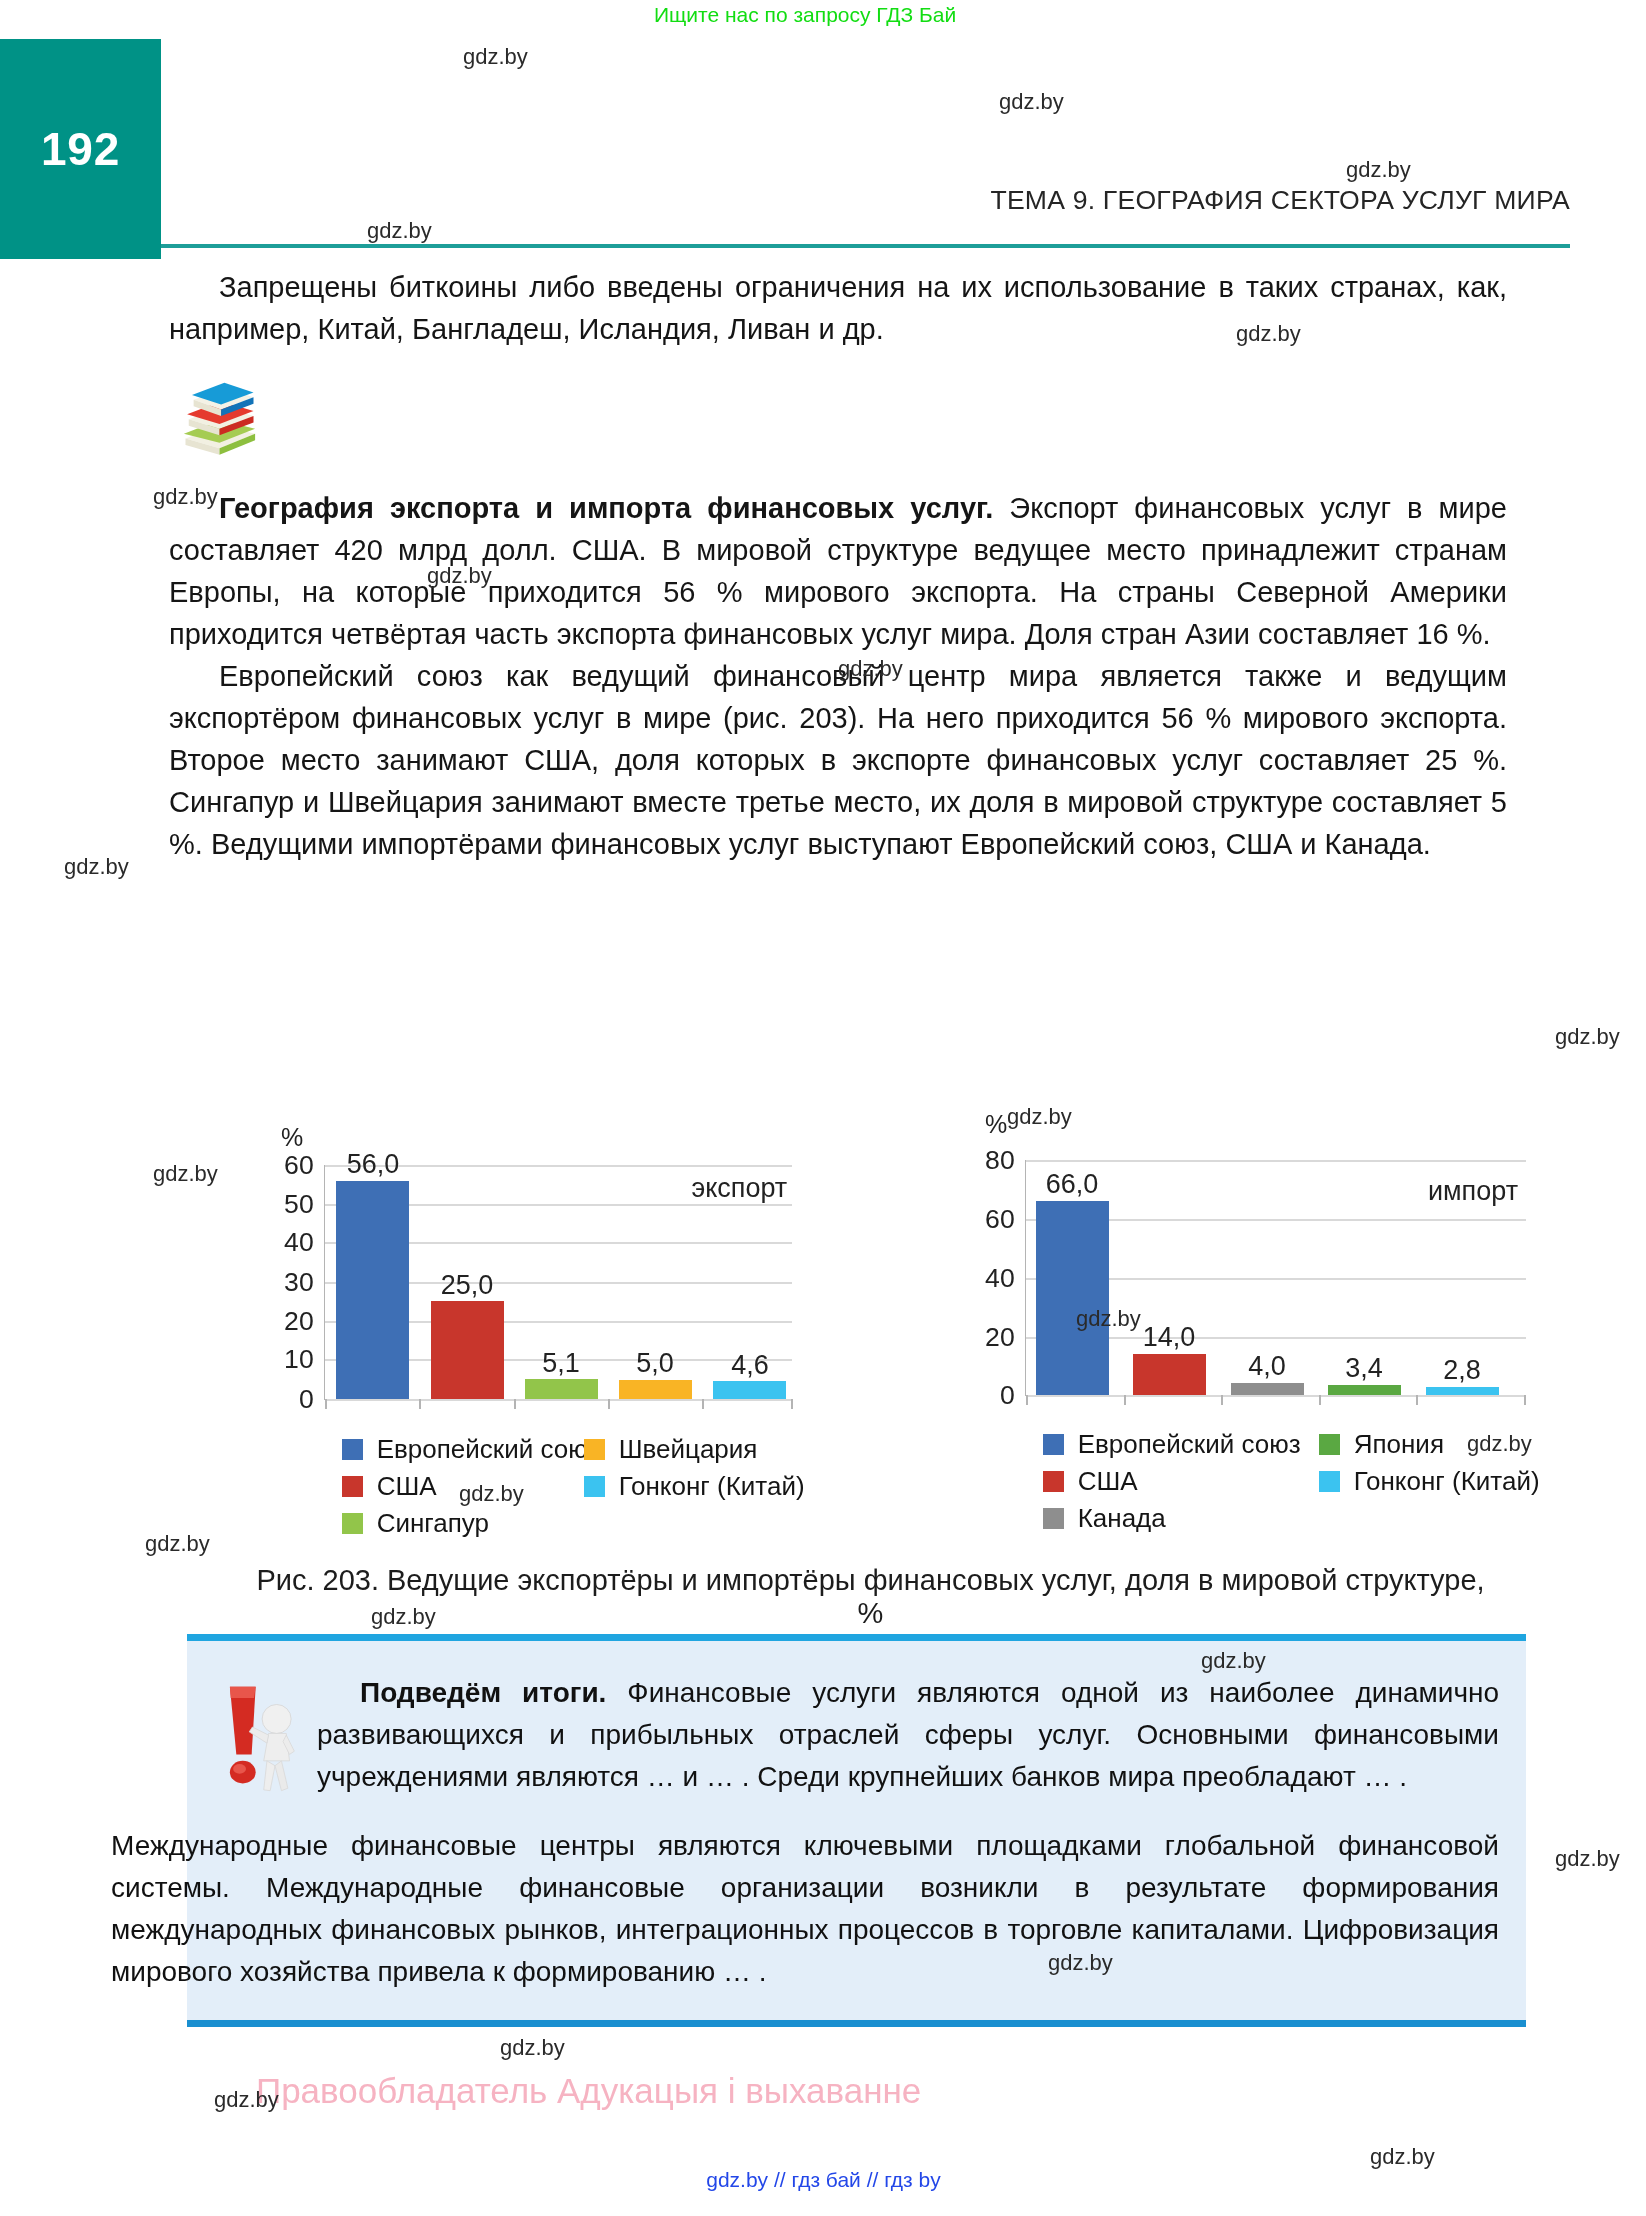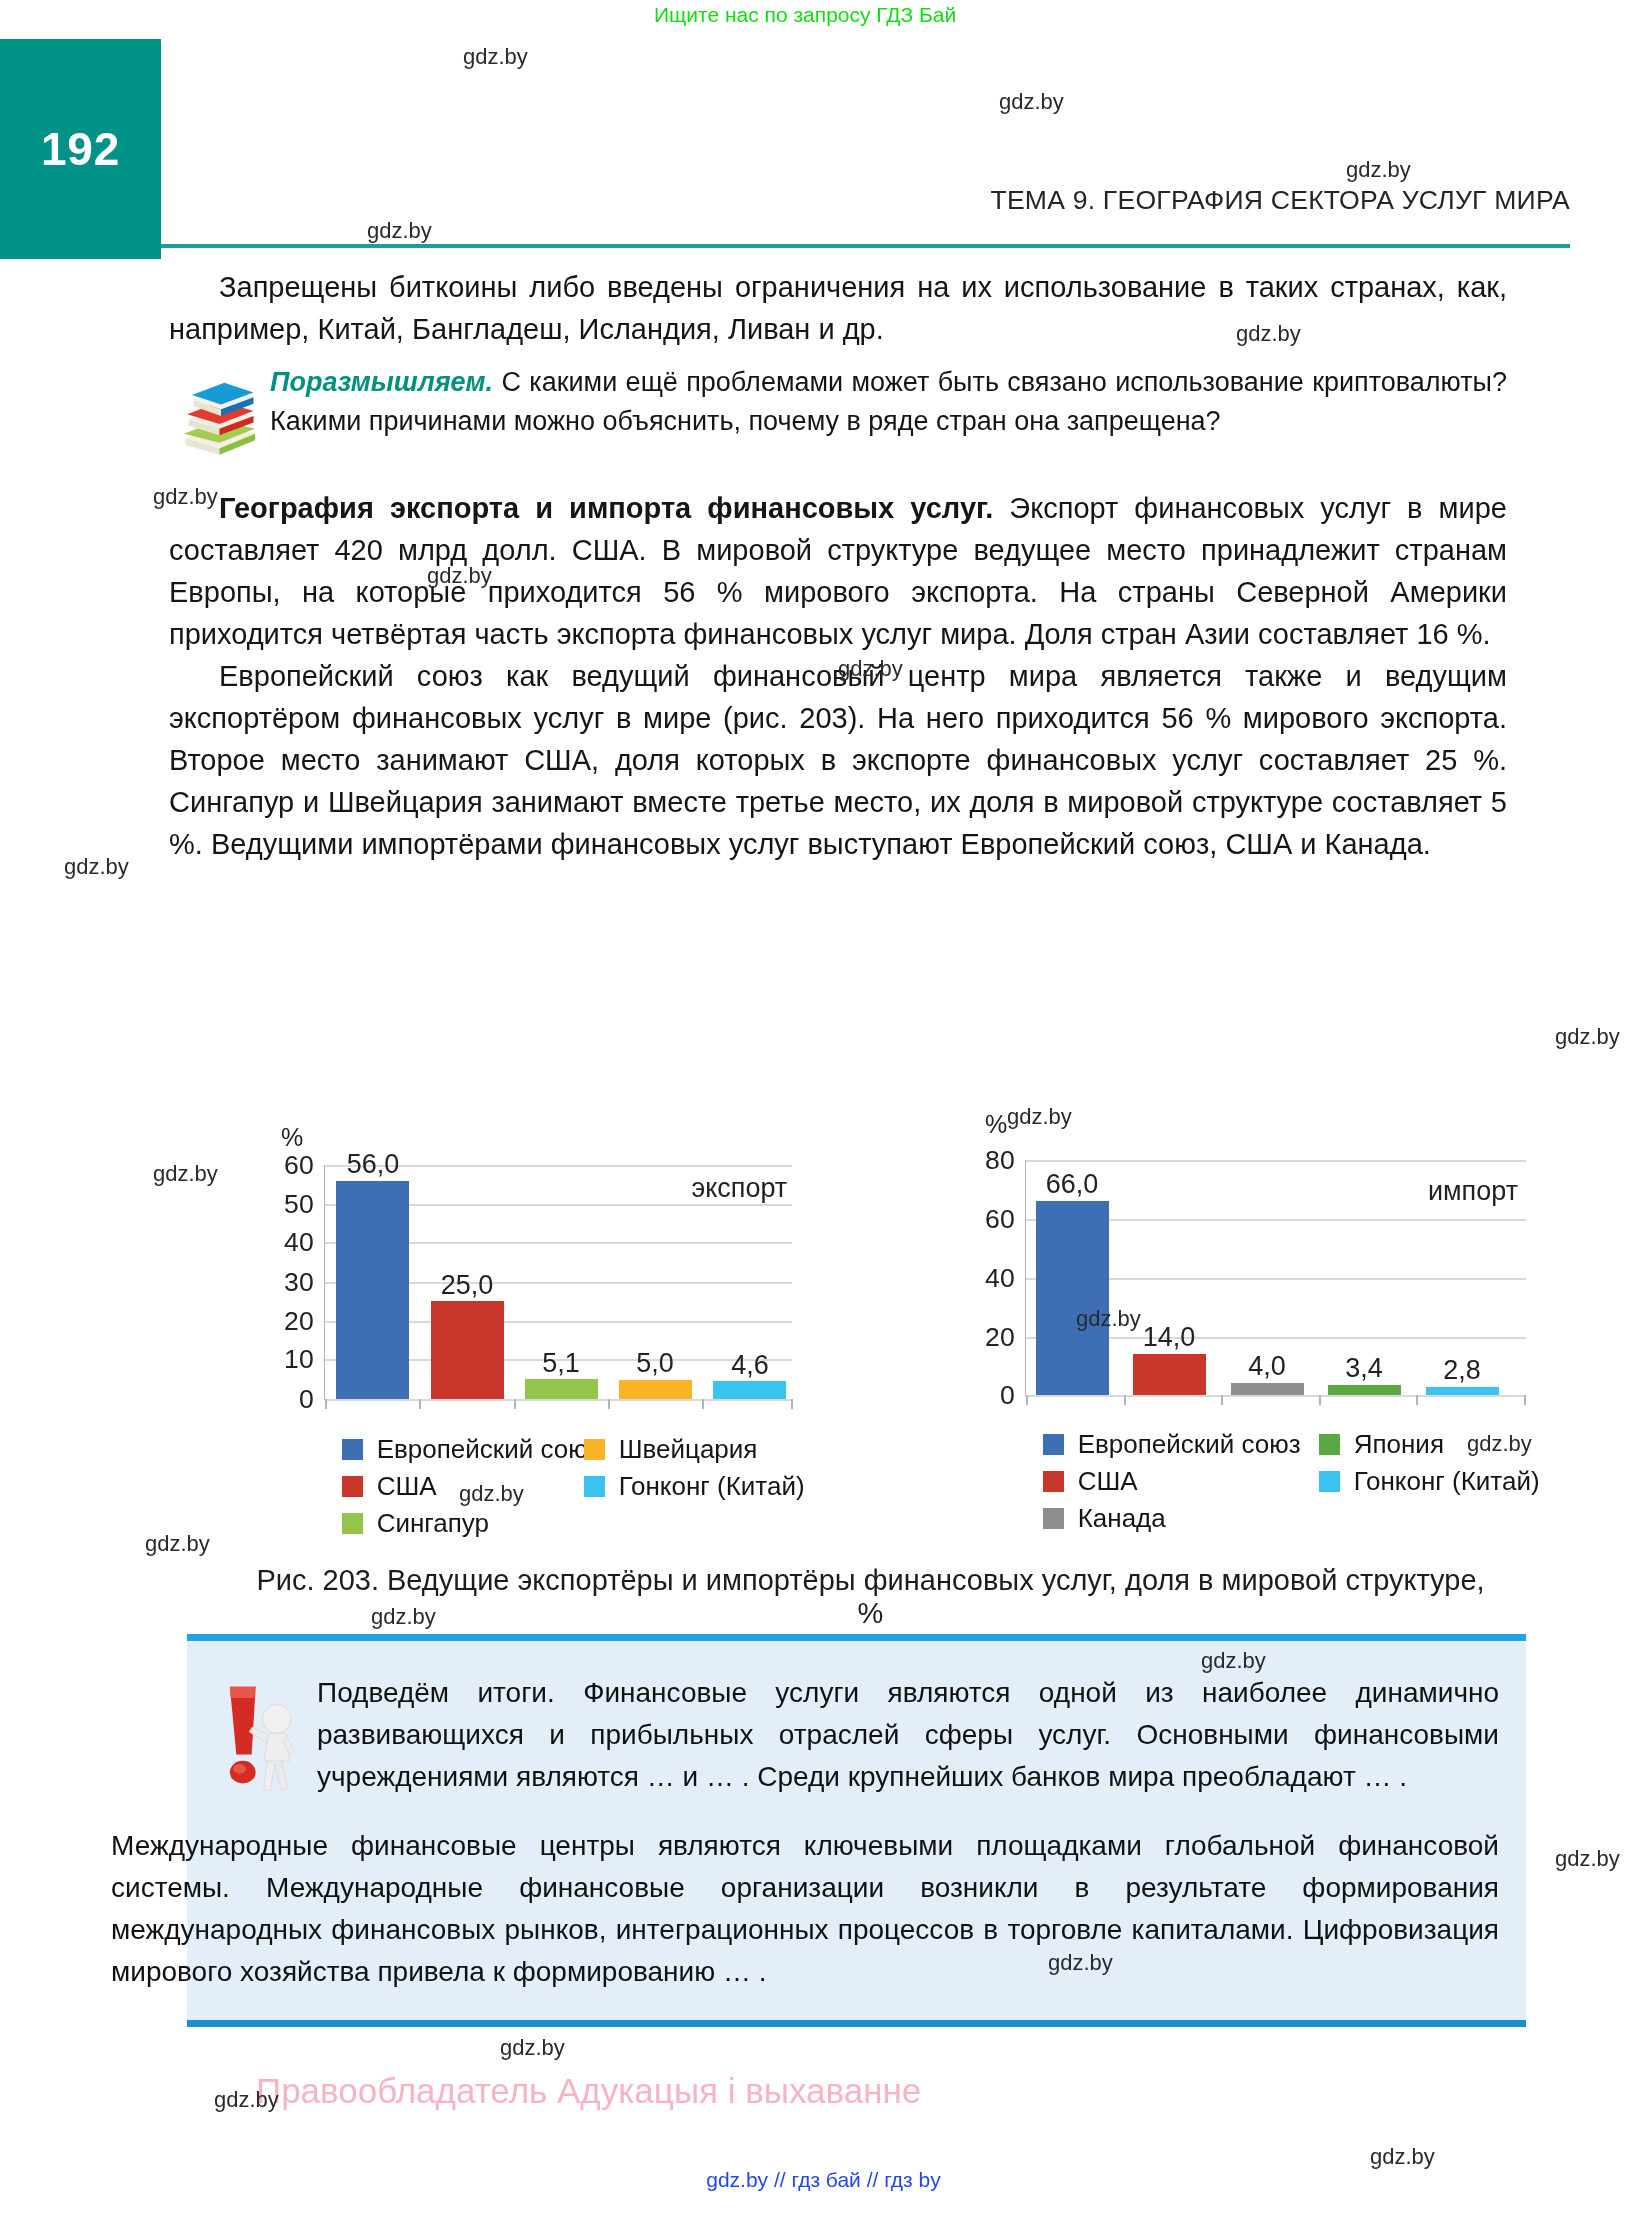--- a/index.html
+++ b/index.html
@@ -253,21 +253,21 @@
     width: 87px;
     height: 121px;
   }
   .summary-text {
     margin: 0;
     font-size: 28px;
     line-height: 42px;
     text-align: justify;
     color: #111;
   }
-  .summary-text .b2 { font-weight: 400; }
+  .summary-text .b2 { font-weight: 700; margin-left: 43px; }
   .summary-outdent {
     margin-left: -103px;
   }
 
   
   .copyright {
     position: absolute;
     left: 256px;
     top: 2071px;
     font-size: 35px;
@@ -315,21 +315,20 @@
         <path d="M12 62 L12 70 L50 82 L50 74 Z" fill="#e7e4d2"></path>
         <path d="M50 74 L50 82 L92 66 L92 58 Z" fill="#cc2b22"></path>
         <path d="M10 56 L52 40 L92 52 L50 68 Z" fill="#e53a2e"></path>
 
         <path d="M18 38 L58 24 L92 35 L52 50 Z" fill="#f4f2e6"></path>
         <path d="M18 38 L18 46 L52 58 L52 50 Z" fill="#e7e4d2"></path>
         <path d="M52 50 L52 58 L92 43 L92 35 Z" fill="#1273b8"></path>
         <path d="M16 32 L56 17 L92 29 L52 44 Z" fill="#179bd7"></path>
       </svg>
     </span>
-    <p class="think-text"><span class="think-label">Поразмышляем.</span><span> С какими ещё проблемами может быть связано использование криптовалюты? Какими причинами можно объяснить, почему в ряде стран она запрещена?</span></p>
   </div>
 
   <p class="body" style="margin-top:11.3px;"><span class="b">География экспорта и импорта финансовых услуг.</span><span> Экспорт финансовых услуг в мире составляет 420 млрд долл. США. В мировой структуре ведущее место принадлежит странам Европы, на которые приходится 56 % мирового экспорта. На страны Северной Америки приходится четвёртая часть экспорта финансовых услуг мира. Доля стран Азии составляет 16 %.</span></p>
 
   <p class="body">Европейский союз как ведущий финансовый центр мира является также и ведущим экспортёром финансовых услуг в мире (рис. 203). На него приходится 56 % мирового экспорта. Второе место занимают США, доля которых в экспорте финансовых услуг составляет 25 %. Сингапур и Швейцария занимают вместе третье место, их доля в мировой структуре составляет 5 %. Ведущими импортёрами финансовых услуг выступают Европейский союз, США и Канада.</p>
 
 </div>
 
 <div class="charts-row">
 

